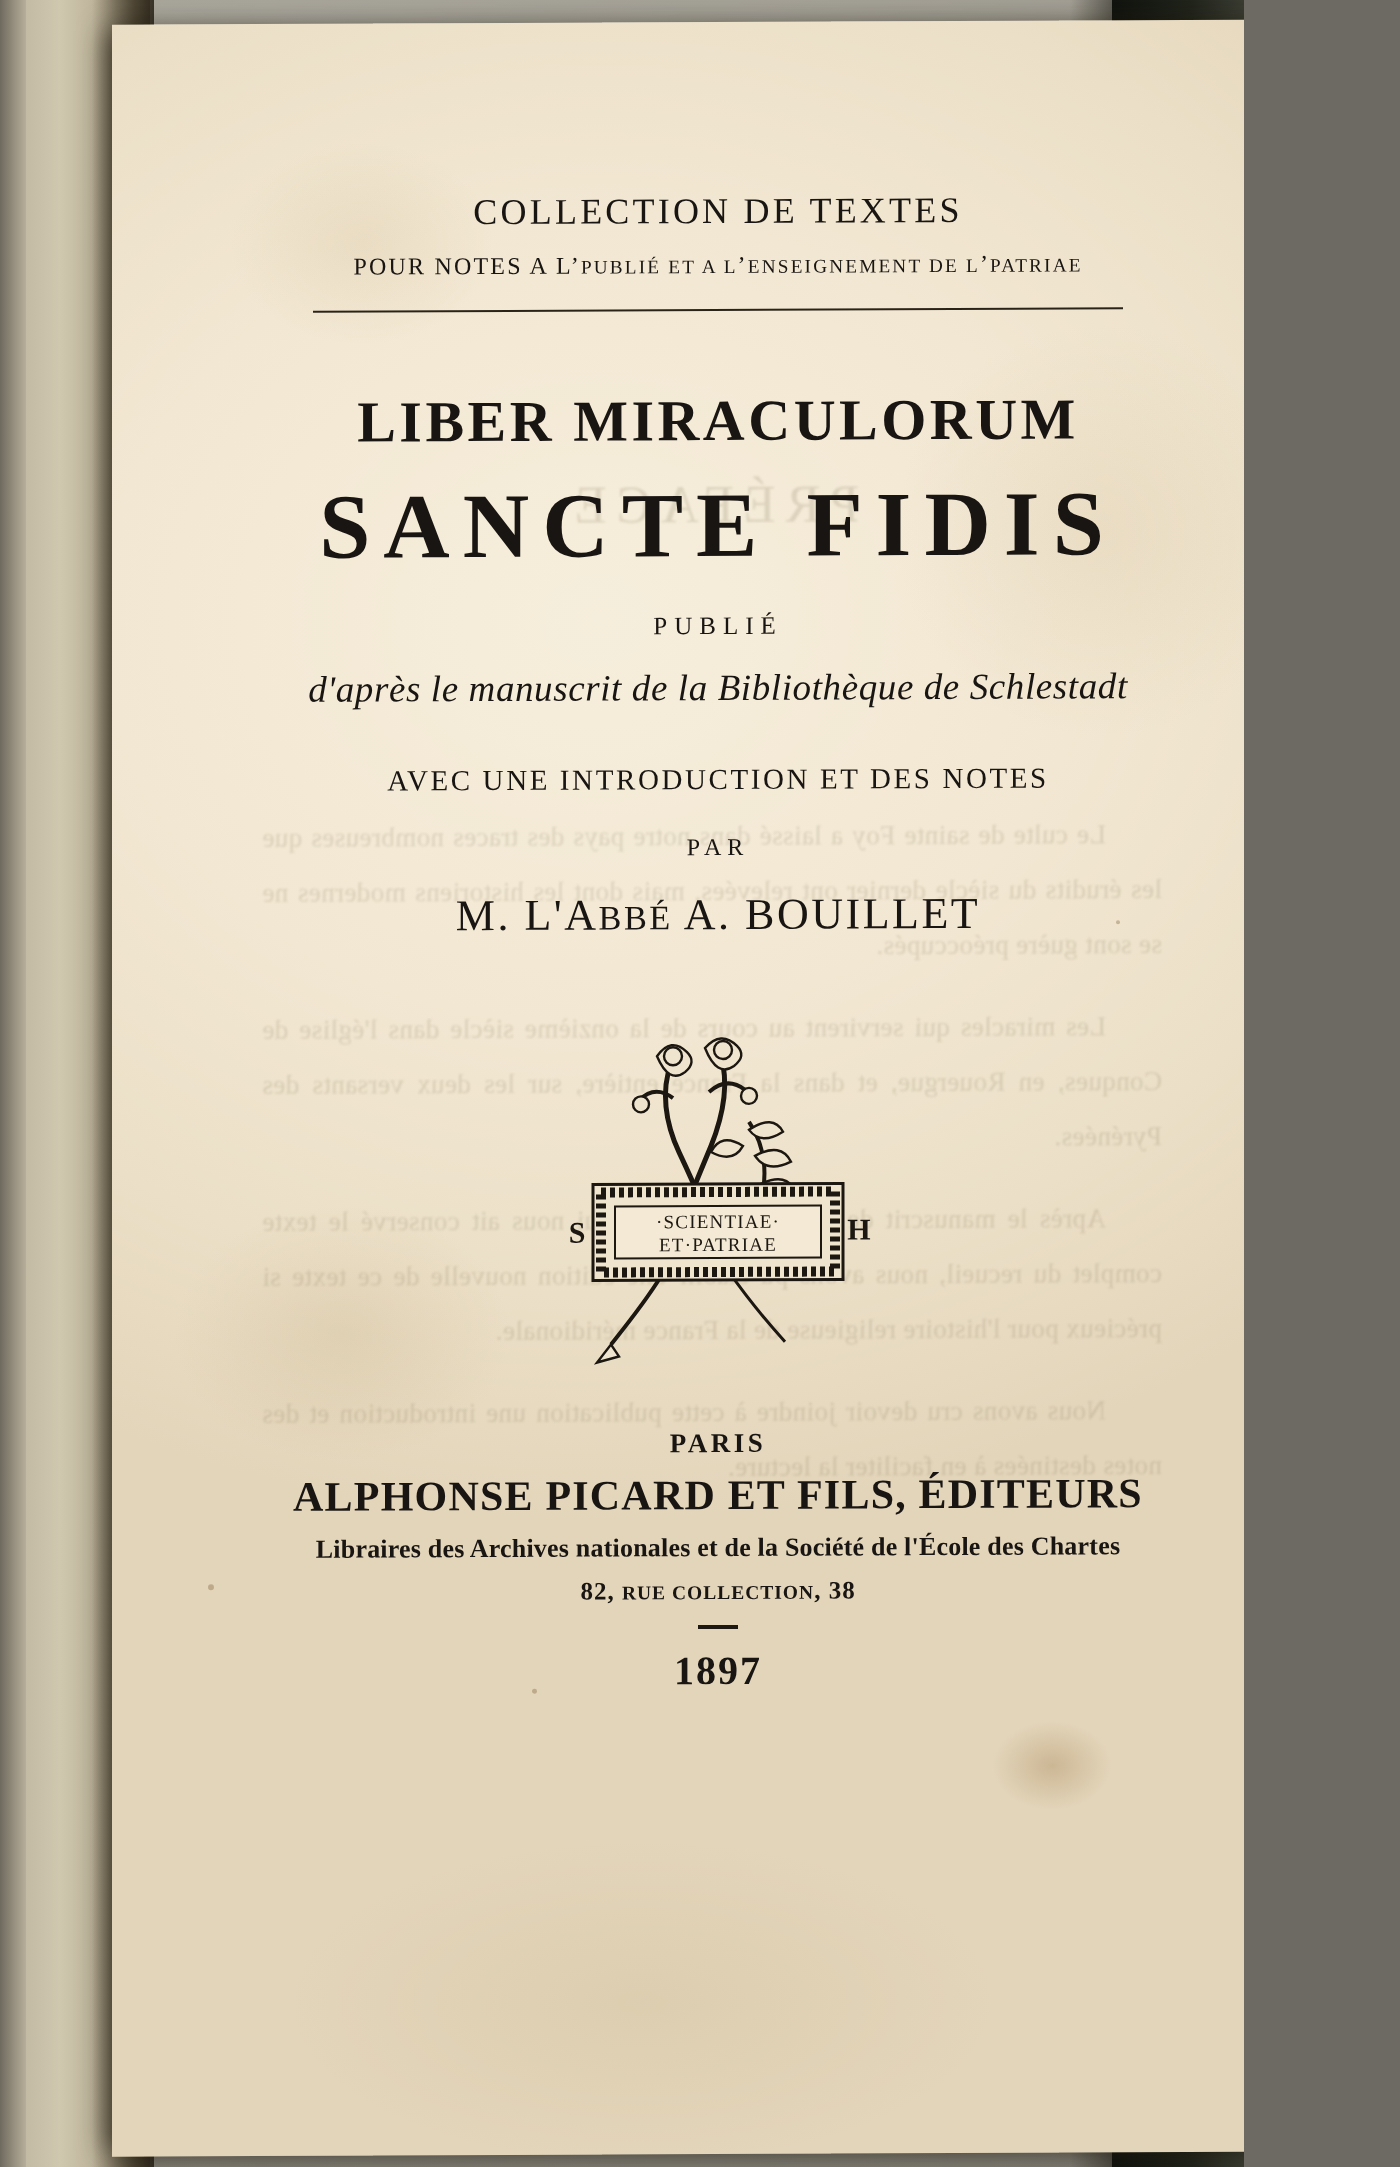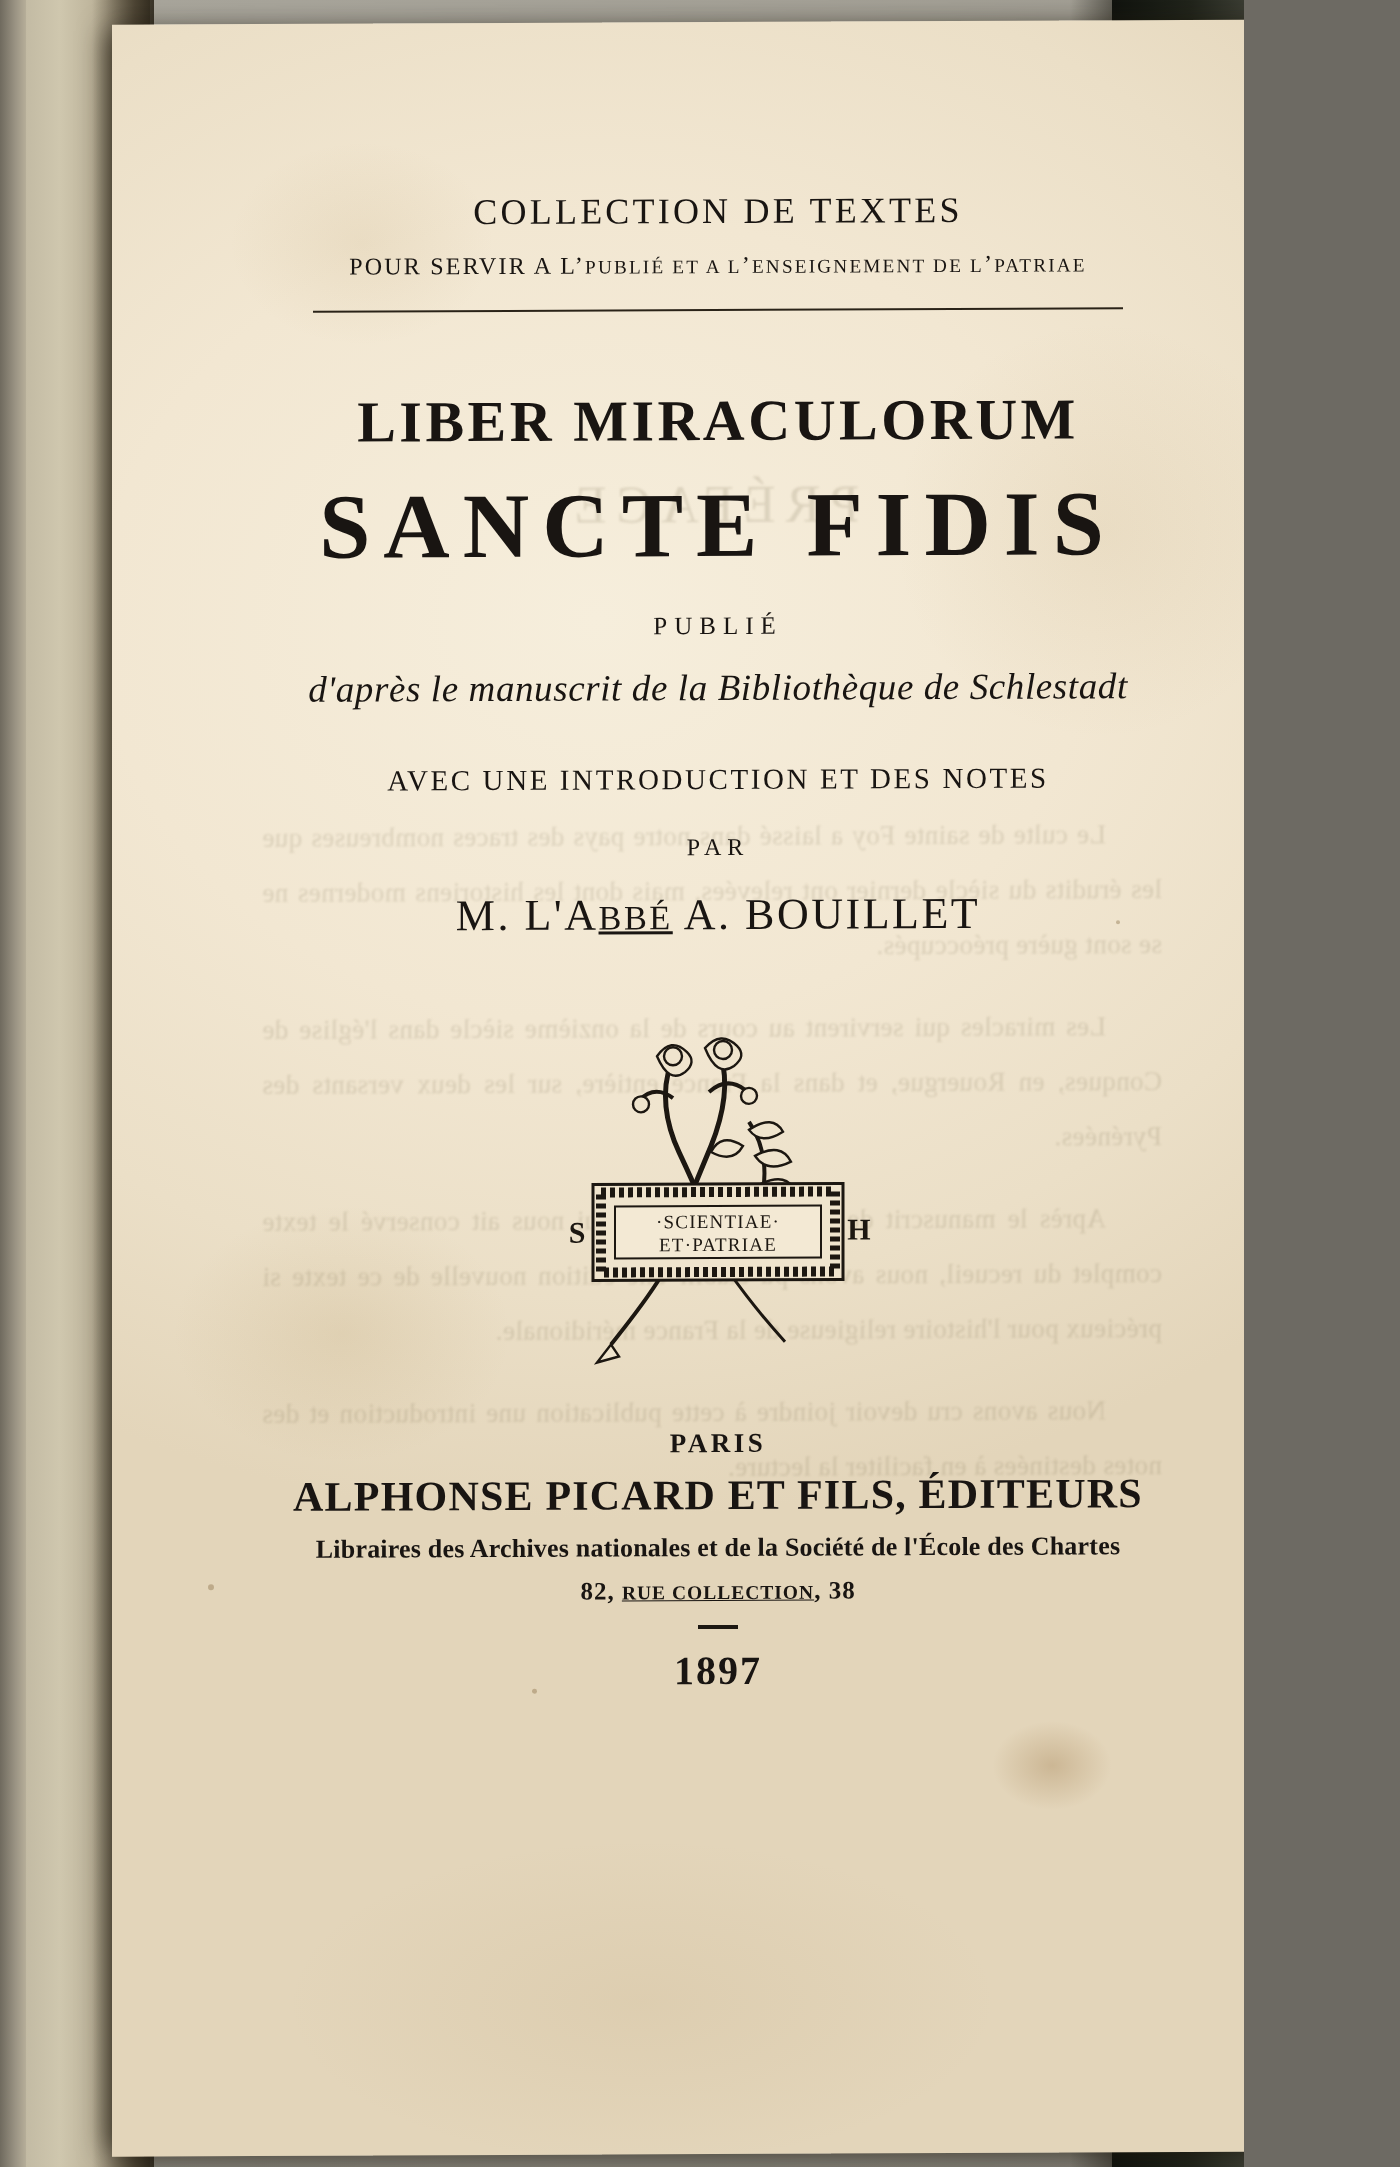--- a/index.html
+++ b/index.html
@@ -229,21 +229,21 @@
     width: 40px; height: 4px;
     background: #1d1812;
     margin: 20px auto 0 auto;
   }
   .year {
     margin-top: 18px;
     font-size: 40px;
     font-weight: 700;
     letter-spacing: 2px;
   }
-  .sc { font-size: 0.78em; text-decoration: underline; }
+  .sc { font-size: 0.78em; }
 </style>
 </head>
 <body>
 
 <div id="scan">
   <div class="bg-top"></div>
   <div class="cover-right"></div>
   <div class="cover-right-shadow"></div>
   <div class="gutter"></div>
   <div class="gutter-dark"></div>
@@ -266,21 +266,21 @@
       <p>Les miracles qui servirent au cours de la onzième siècle dans l'église de Conques, en Rouergue, et dans la France entière, sur les deux versants des Pyrénées.</p>
       <p>Après le manuscrit de Schlestadt, le seul qui nous ait conservé le texte complet du recueil, nous avons pu établir une édition nouvelle de ce texte si précieux pour l'histoire religieuse de la France méridionale.</p>
       <p>Nous avons cru devoir joindre à cette publication une introduction et des notes destinées à en faciliter la lecture.</p>
     </div>
 
     <div class="content">
 
       <div class="collection">COLLECTION DE TEXTES</div>
 
       <div class="subcollection">
-        <span>POUR SERVIR A L</span><span>’</span><span class="small-caps-lower">PUBLIÉ ET A L</span><span>’</span><span class="small-caps-lower">ENSEIGNEMENT DE L</span><span>’</span><span class="small-caps-lower">PATRIAE</span>
+        <span>POUR NOTES A L</span><span>’</span><span class="small-caps-lower">PUBLIÉ ET A L</span><span>’</span><span class="small-caps-lower">ENSEIGNEMENT DE L</span><span>’</span><span class="small-caps-lower">PATRIAE</span>
       </div>
 
       <div class="rule"></div>
 
       <div class="title1">LIBER MIRACULORUM</div>
       <div class="title2">SANCTE FIDIS</div>
 
       <div class="publie">PUBLIÉ</div>
 
       <div class="dapres">d'après le manuscrit de la Bibliothèque de Schlestadt</div>

